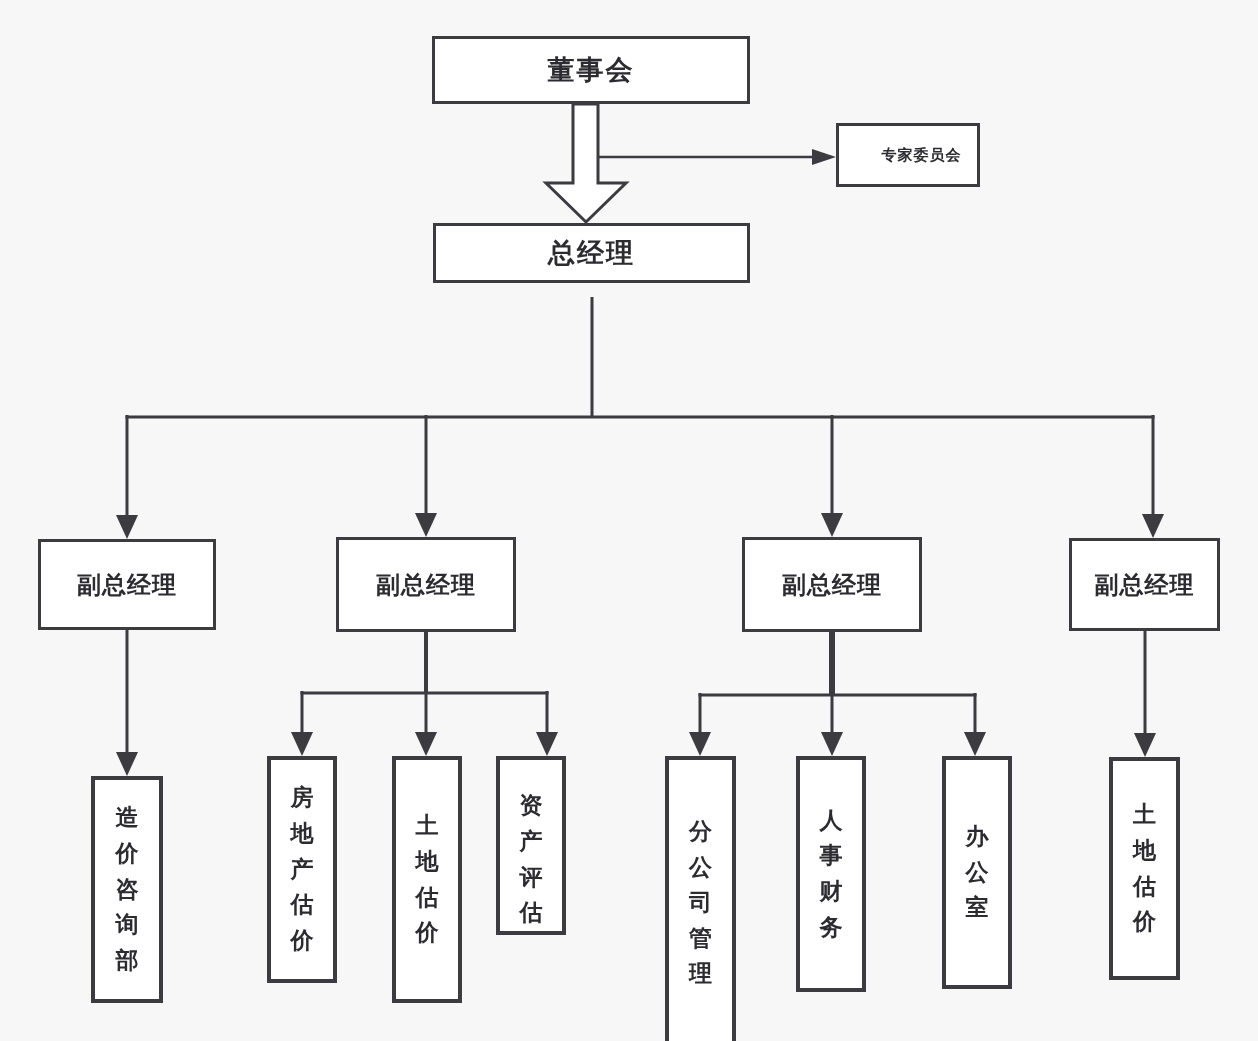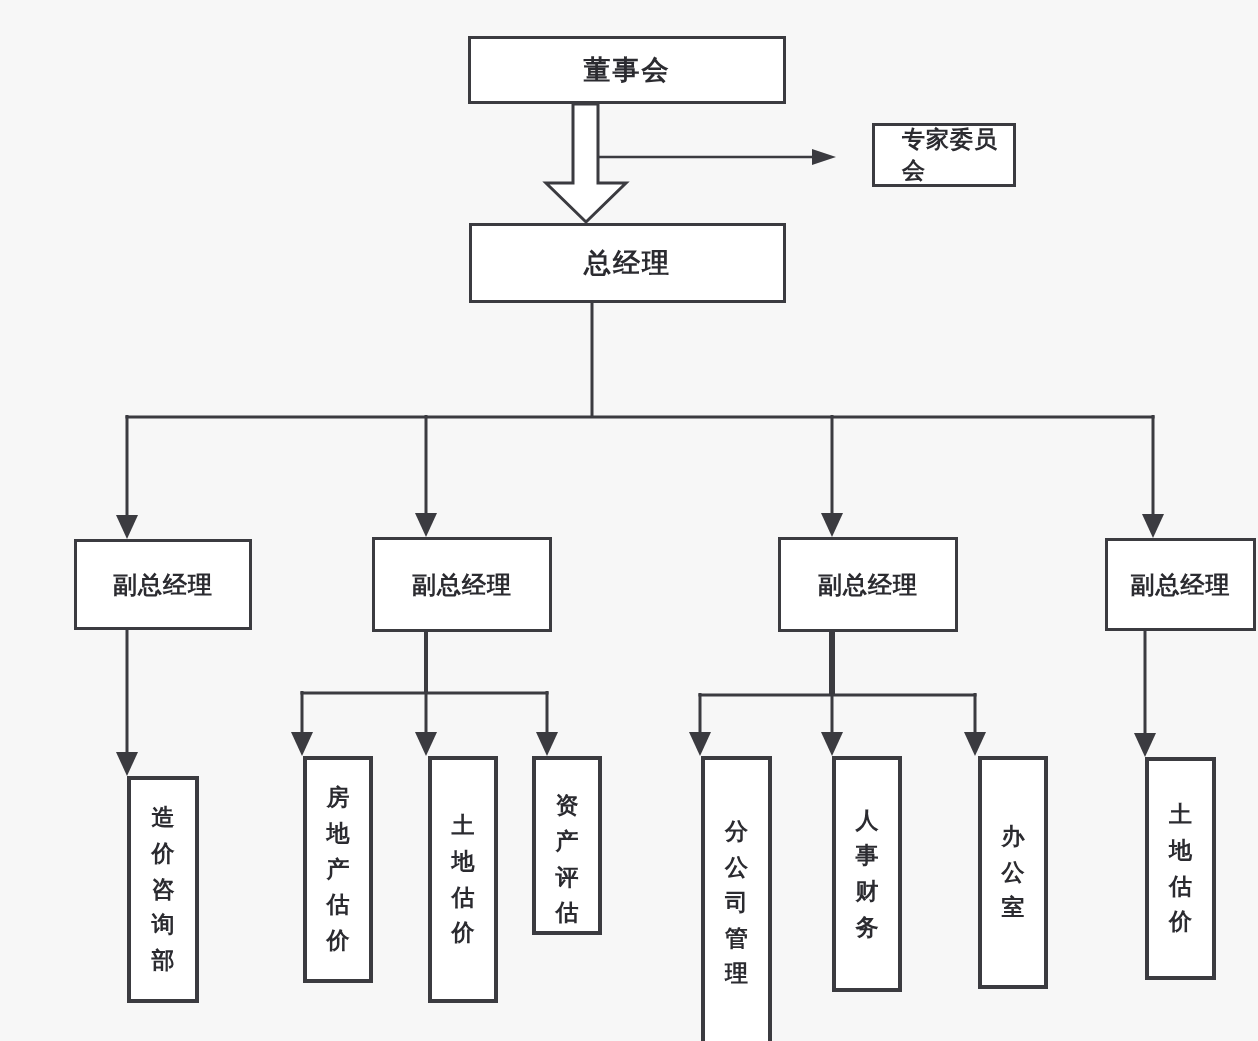--- a/index.html
+++ b/index.html
@@ -28,37 +28,36 @@
     position: absolute;
     box-sizing: border-box;
     background: #ffffff;
     border: 3px solid #3b3b40;
     color: #2b2b30;
     display: flex;
     align-items: center;
     justify-content: center;
     font-weight: bold;
     z-index: 1;
-    margin-left: 36px;
   }
   .lvl1 { font-size: 27px; letter-spacing: 2px; }
-  .lvl1b { font-size: 23px; letter-spacing: 1px; padding-left: 27px; }
+  .lvl1b { font-size: 15px; letter-spacing: 1px; padding-left: 27px; }
   .lvl2 { font-size: 27px; letter-spacing: 2px; }
   .lvl3 { font-size: 24px; letter-spacing: 1px; }
   .vbox { border-width: 4px; font-size: 23px; }
   .v-label {
     width: 1.1em;
     word-break: break-all;
     line-height: 1.55;
     text-align: center;
   }
   
   #n-board  { left: 432px; top: 36px;  width: 318px; height: 68px; }
   #n-expert { left: 836px; top: 123px; width: 144px; height: 64px; }
-  #n-gm     { left: 433px; top: 223px; width: 317px; height: 80px; }
+  #n-gm     { left: 433px; top: 223px; width: 317px; height: 60px; }
   #n-vp1 { left: 38px;   top: 539px; width: 178px; height: 91px; }
   #n-vp2 { left: 336px;  top: 537px; width: 180px; height: 95px; }
   #n-vp3 { left: 742px;  top: 537px; width: 180px; height: 95px; }
   #n-vp4 { left: 1069px; top: 538px; width: 151px; height: 93px; }
   #n-d1 { left: 91px;   top: 776px; width: 72px; height: 227px; }
   #n-d2 { left: 267px;  top: 756px; width: 70px; height: 227px; }
   #n-d3 { left: 392px;  top: 756px; width: 70px; height: 247px; }
   #n-d4 { left: 496px;  top: 756px; width: 70px; height: 179px; align-items: flex-end; }
   #n-d5 { left: 665px;  top: 756px; width: 71px; height: 294px; }
   #n-d6 { left: 796px;  top: 756px; width: 70px; height: 236px; }

